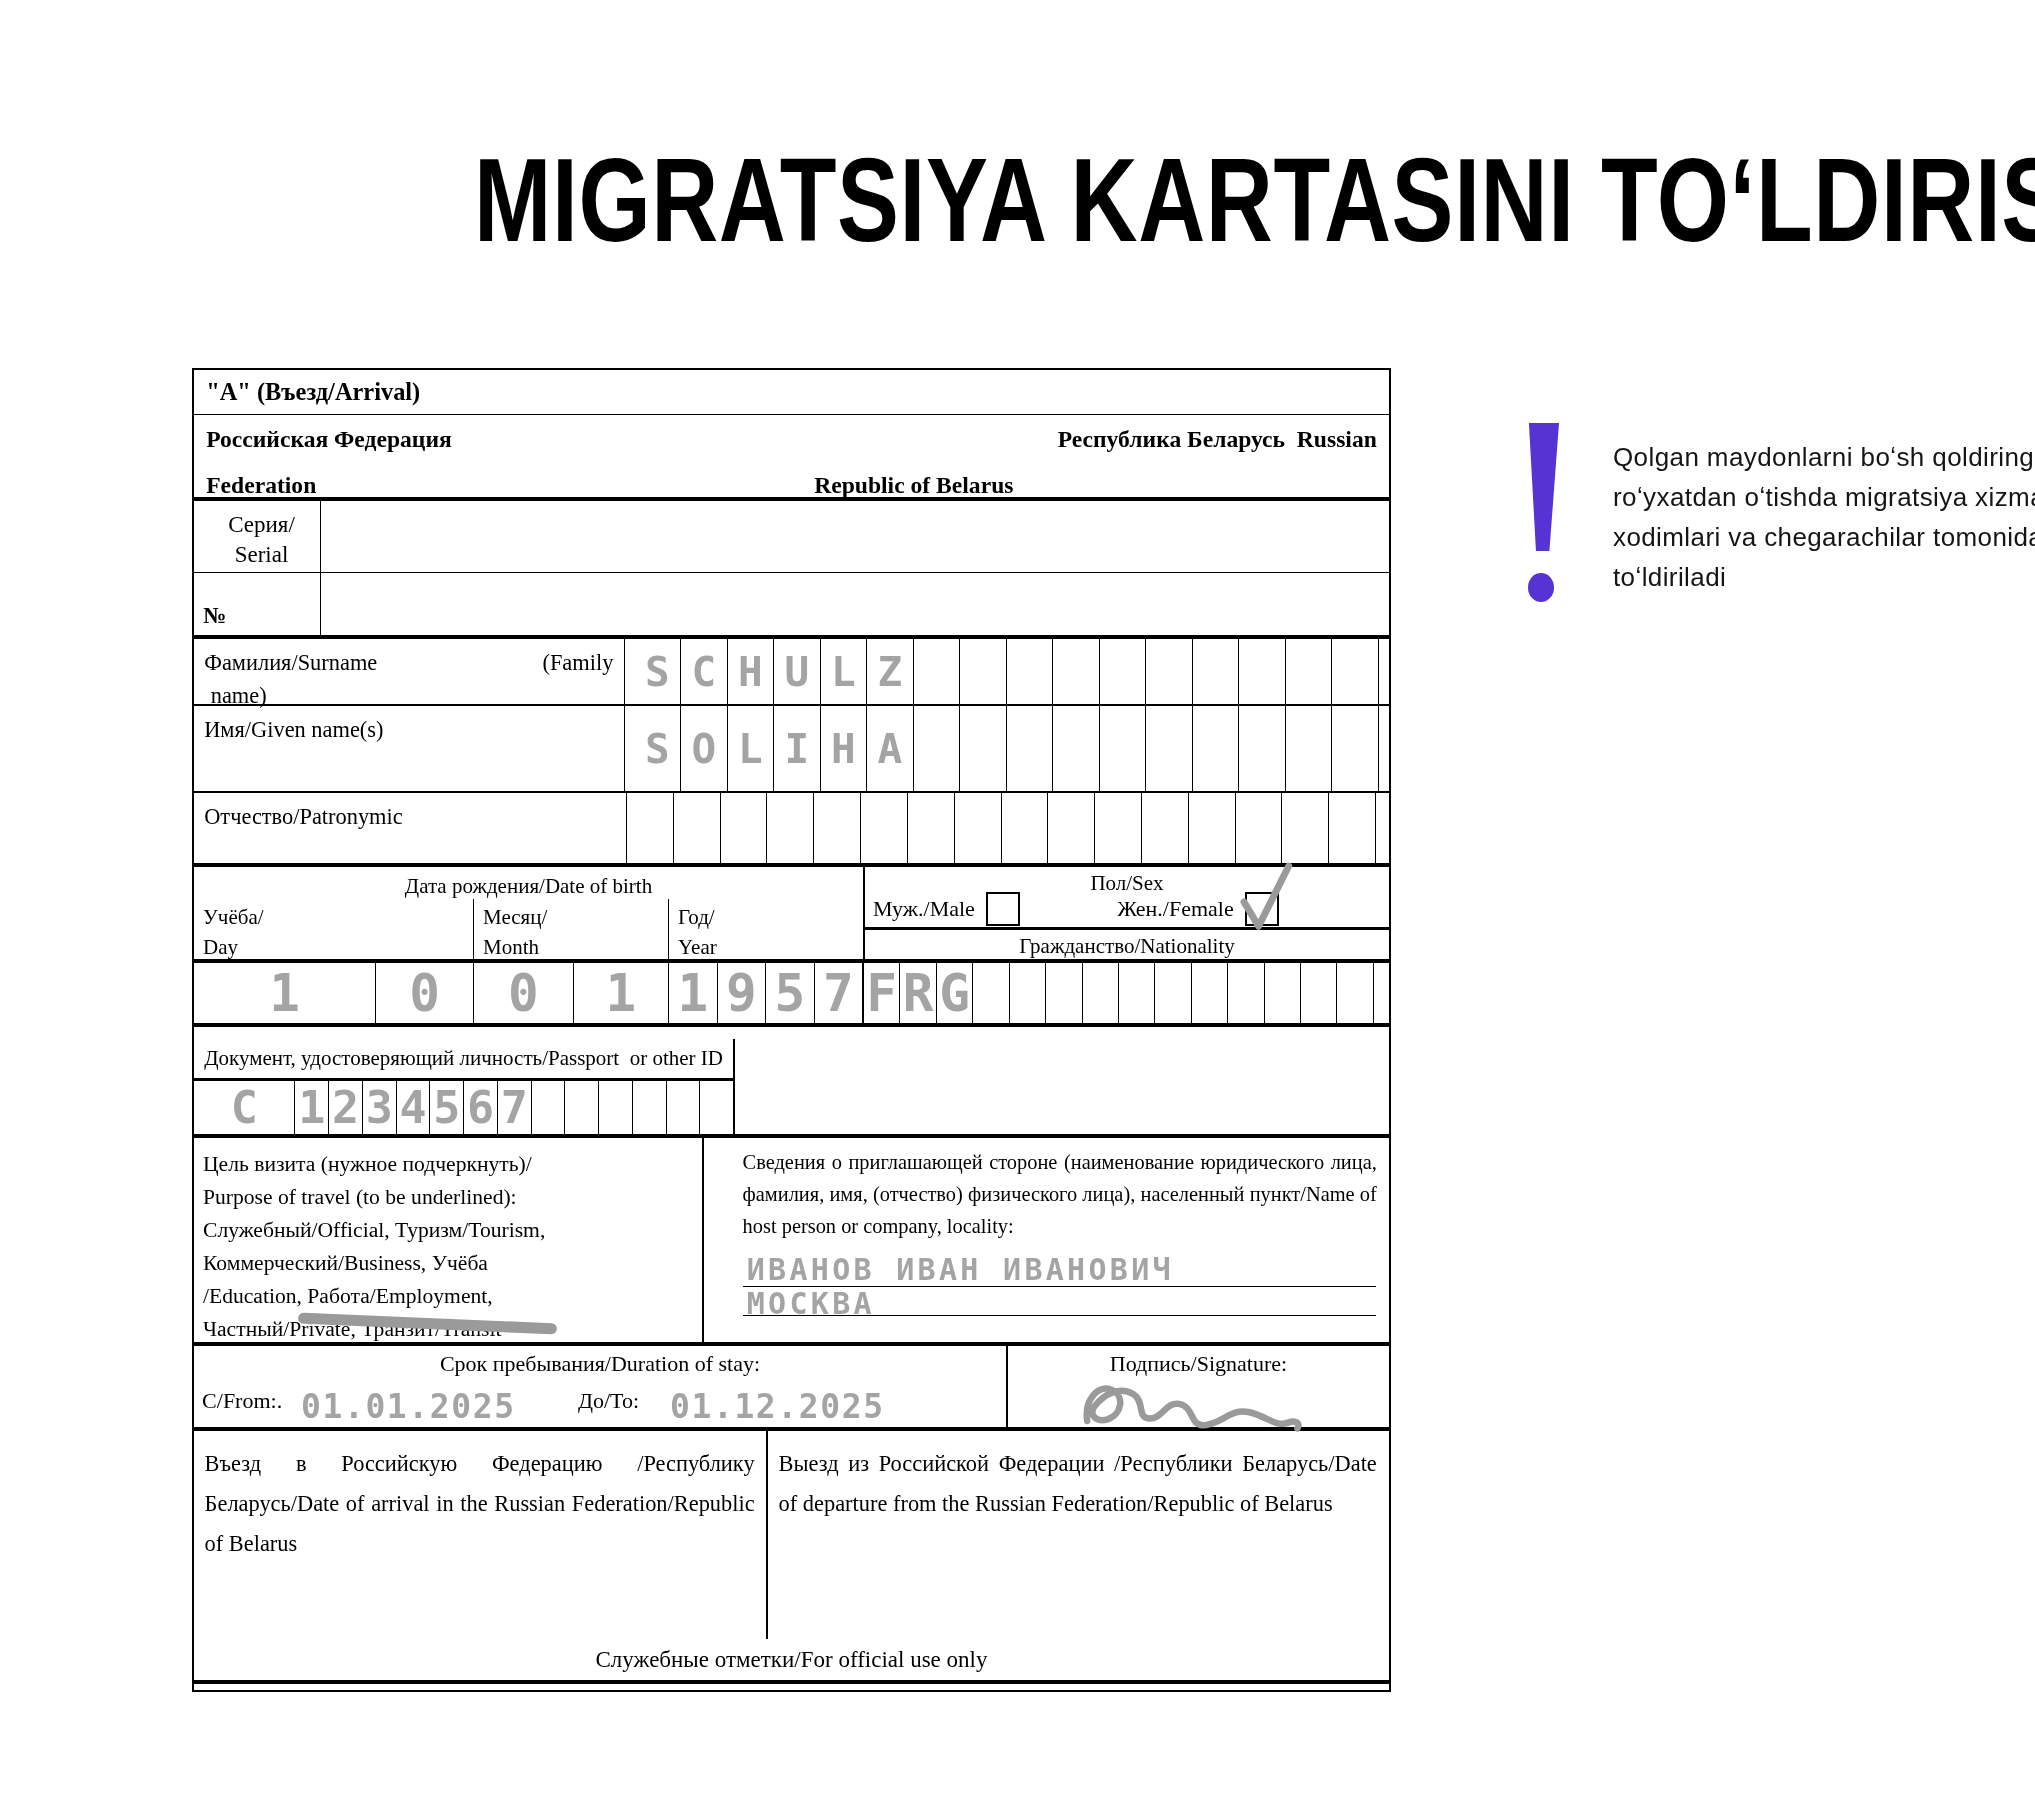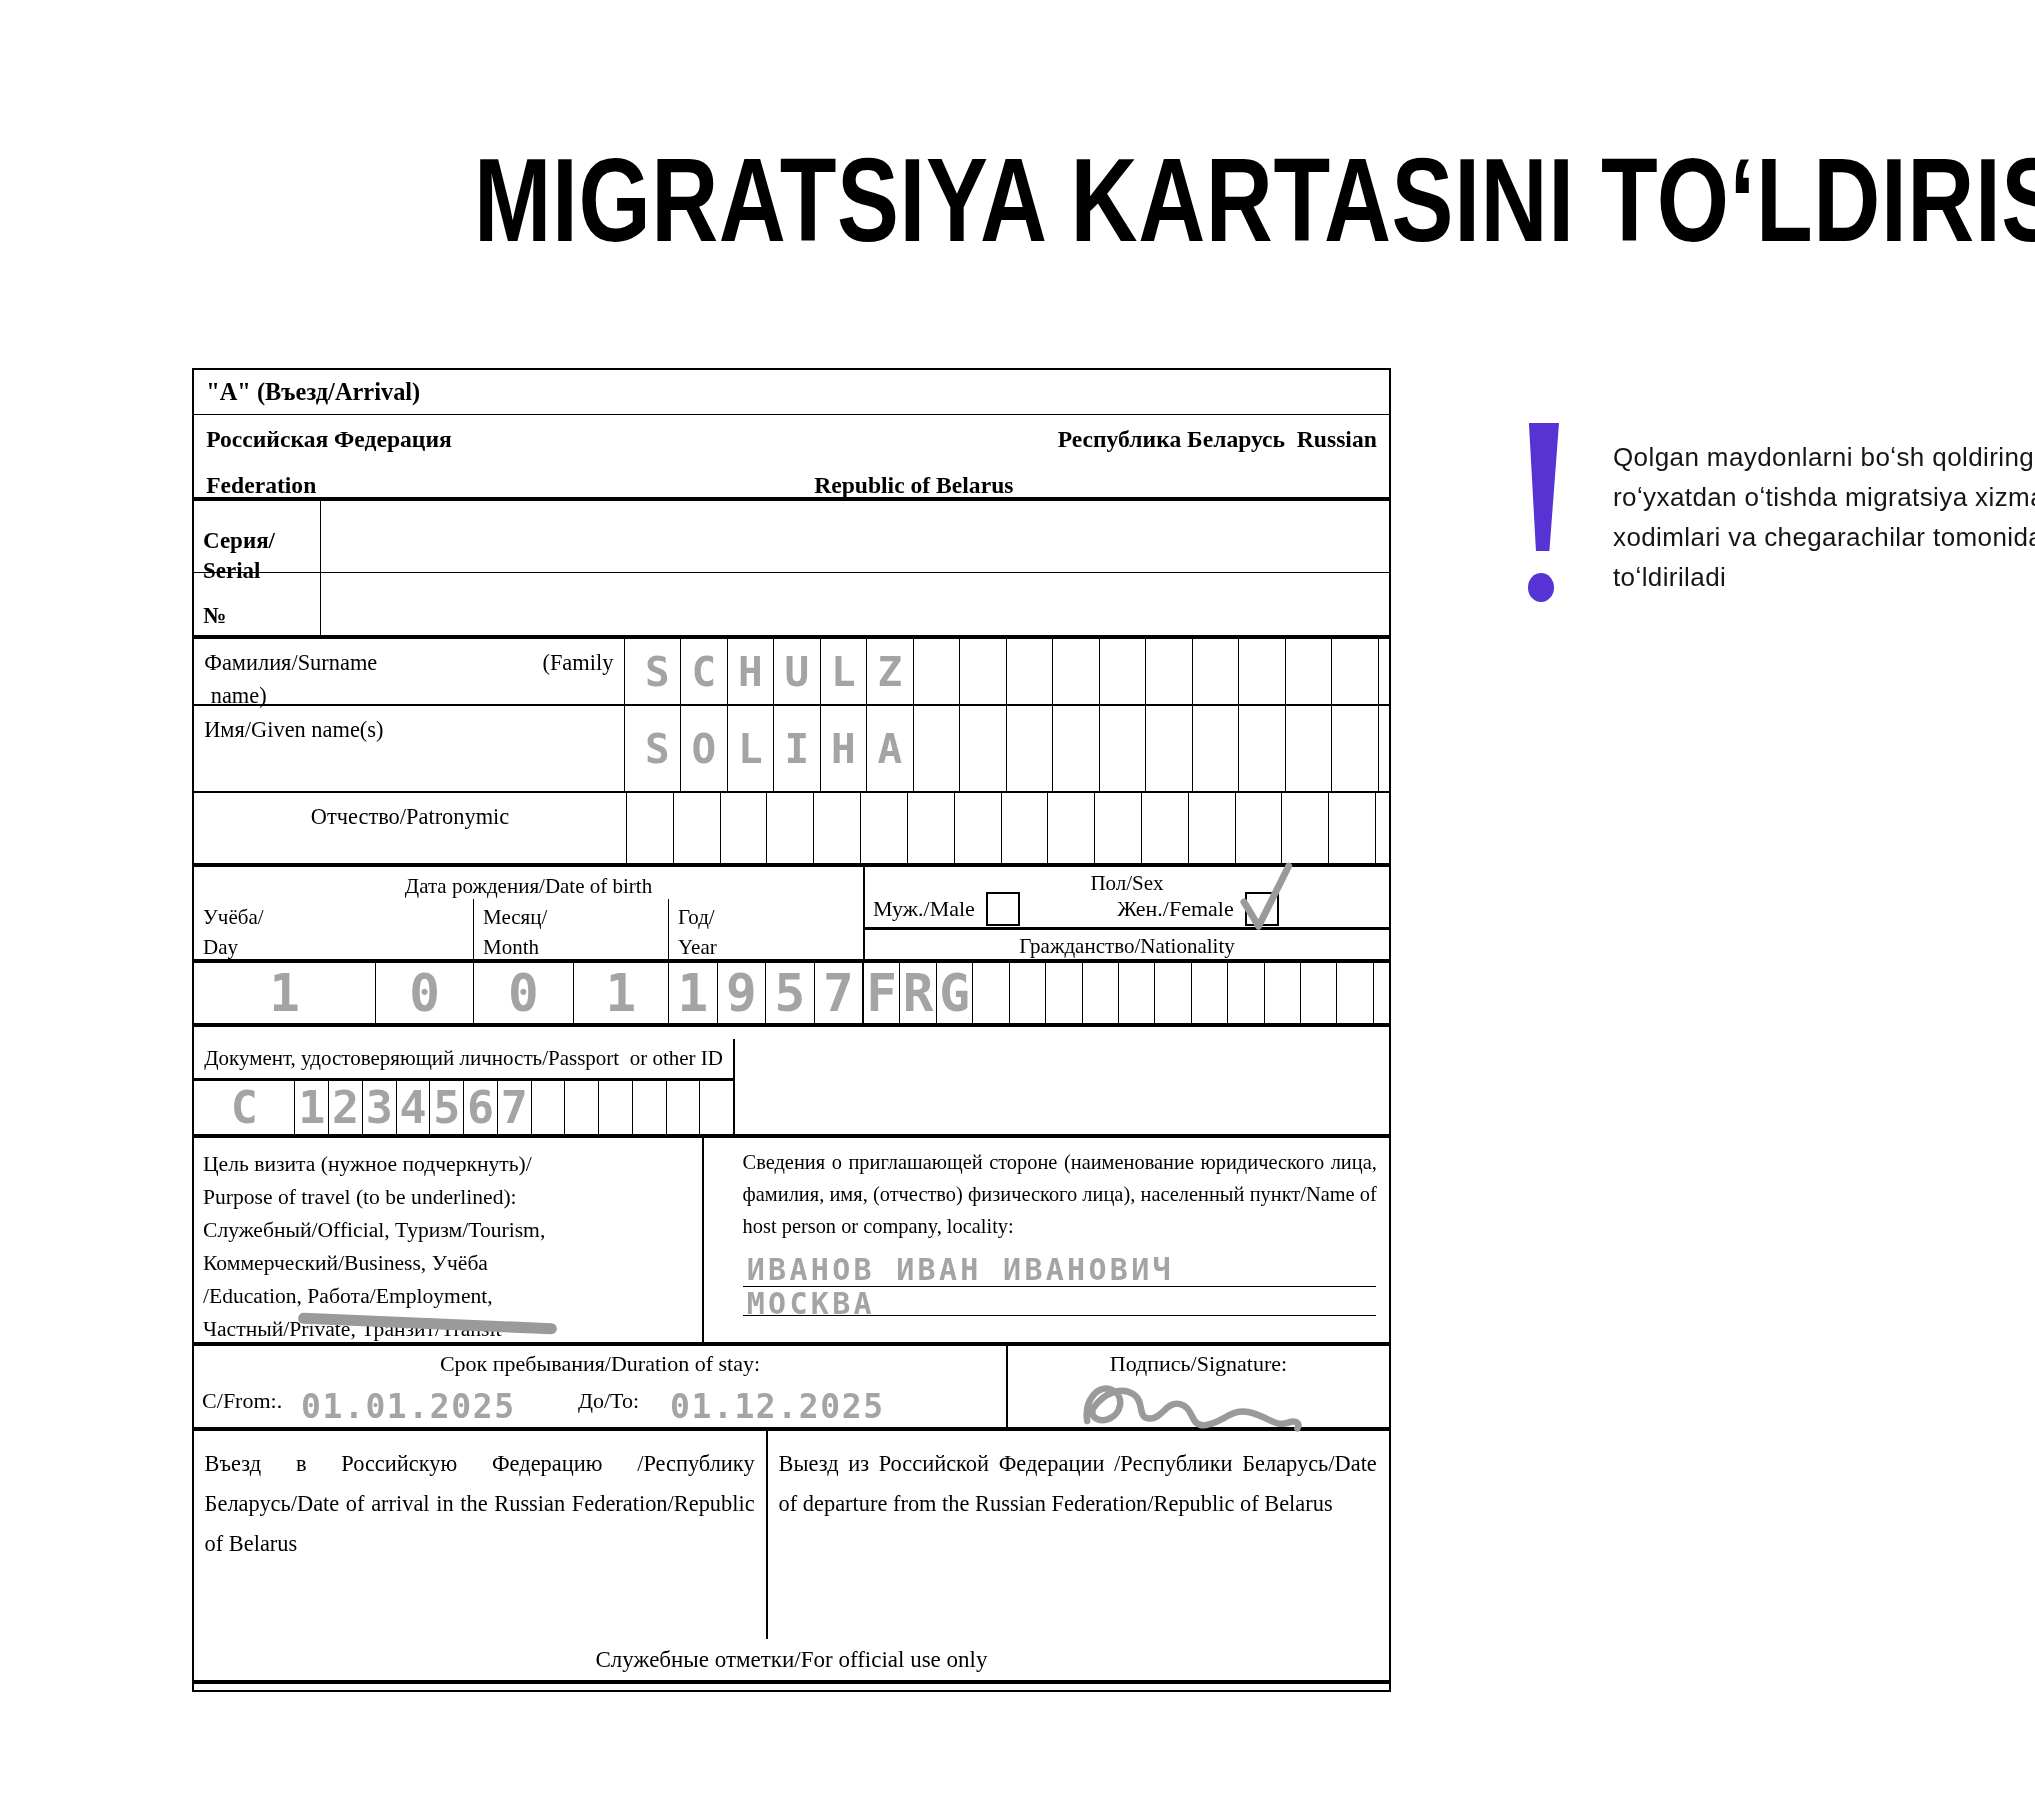--- a/index.html
+++ b/index.html
@@ -27,27 +27,27 @@
   .c-line2{position:relative;margin-top:19.5px;}
   .c-line2 .right{position:absolute;left:608px;top:0;}
   
   .r-card{height:138px;display:flex;}
   .card-left{width:409px;border-right:1.2px solid #000;box-sizing:border-box;
              padding:15.5px 0 0 12.2px;font-size:23.6px;font-weight:bold;line-height:50px;}
   .card-right{flex:1;display:flex;flex-direction:column;}
   .card-top{height:72px;border-bottom:1.2px solid #000;box-sizing:border-box;display:flex;}
   .card-bot{flex:1;display:flex;}
   .serial-cell{width:127px;border-right:1.2px solid #000;box-sizing:border-box;
-               padding:25px 0 0 9px;font-weight:bold;font-size:23px;line-height:30px;}
+               padding:9px 0 0 9px;font-weight:normal;font-size:23px;line-height:30px;text-align:center;}
   .no-cell{width:127px;border-right:1.2px solid #000;box-sizing:border-box;display:flex;
            align-items:flex-end;padding:0 0 5.7px 9px;font-weight:bold;font-size:23px;}
 
   
   .r-name{display:flex;}
-  .rn1{height:67px;} .rn2{height:87px;} .rn3{height:74px;text-align:center;}
+  .rn1{height:67px;} .rn2{height:87px;} .rn3{height:74px;}
   .name-label{width:433px;border-right:1.2px solid #000;box-sizing:border-box;
               padding:6.5px 10.2px 0 10.2px;font-size:22.4px;line-height:33px;}
   .nl-line1{display:flex;justify-content:space-between;}
   .nl-line2{padding-left:6.5px;}
   .name-cells{width:749px;display:flex;}
   .cells .cell,.name-cells .cell{flex:1;border-right:1.2px solid #000;display:flex;
         align-items:center;justify-content:center;box-sizing:border-box;}
   .hw{font-family:"DejaVu Sans Mono",monospace;font-weight:bold;color:var(--hw);}
   .name-cells .cell{font-size:41px;}
 

